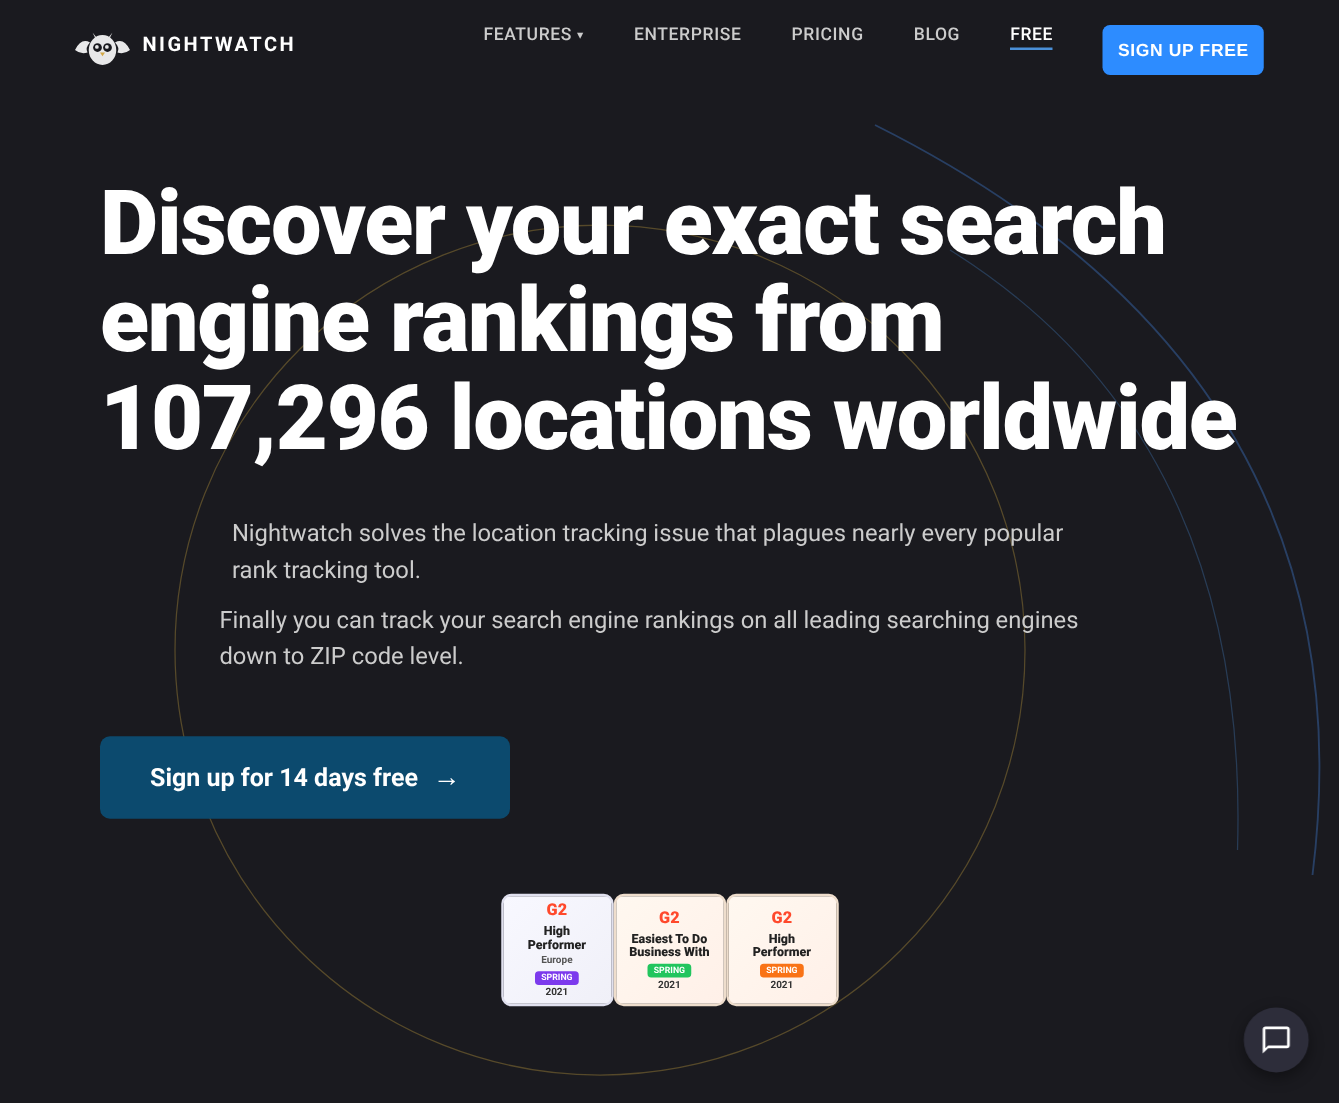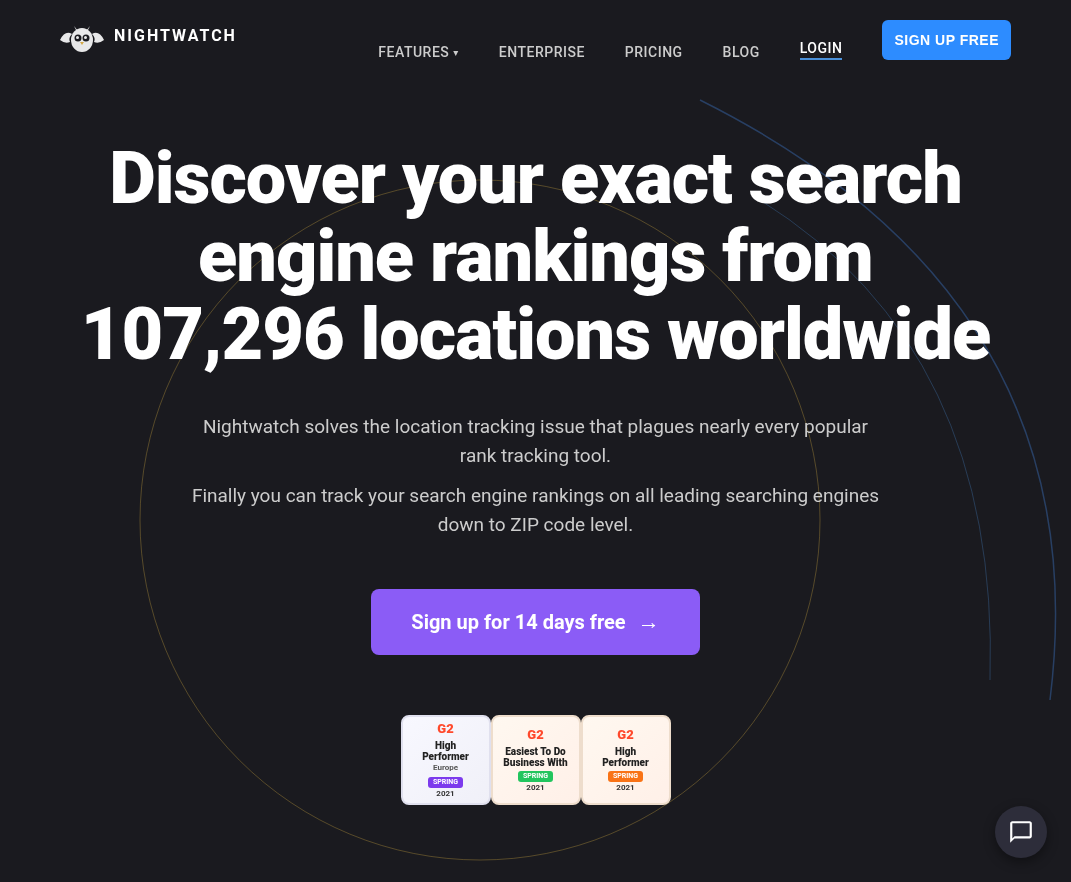--- a/index.html
+++ b/index.html
@@ -40,21 +40,21 @@
 
     .logo-text {
       font-size: 16px;
       font-weight: 700;
       letter-spacing: 2px;
       color: #fff;
     }
 
     .nav-links {
       display: flex;
-      align-items: flex-end;
+      align-items: flex-start;
       gap: 40px;
     }
 
     .nav-link {
       color: #ccc;
       text-decoration: none;
       font-size: 14px;
       font-weight: 500;
       letter-spacing: 0.5px;
       cursor: pointer;
@@ -81,21 +81,20 @@
       font-size: 14px;
       font-weight: 700;
       letter-spacing: 0.5px;
       cursor: pointer;
     }
 
     
     .hero {
       position: relative;
       z-index: 5;
-      text-align: center;
       padding: 60px 80px 0;
     }
 
     .hero-title {
       font-size: 72px;
       font-weight: 900;
       line-height: 1.08;
       letter-spacing: -1px;
       color: #fff;
       margin-bottom: 40px;
@@ -114,21 +113,21 @@
       color: #ccc;
       line-height: 1.5;
       max-width: 720px;
       margin: 0 auto 50px;
     }
 
     .cta-btn {
       display: inline-flex;
       align-items: center;
       gap: 12px;
-      background-color: #8b5cf6;
+      background-color: #0c4a6e;
       color: #fff;
       border: none;
       border-radius: 8px;
       padding: 20px 40px;
       font-size: 20px;
       font-weight: 700;
       cursor: pointer;
       text-decoration: none;
     }
 
@@ -293,21 +292,21 @@
   </a>
 
   <div class="nav-links">
     <a class="nav-link features" href="#">
       <span>FEATURES</span>
       <span style="font-size:10px;">▾</span>
     </a>
     <a class="nav-link" href="#">ENTERPRISE</a>
     <a class="nav-link" href="#">PRICING</a>
     <a class="nav-link" href="#">BLOG</a>
-    <a class="nav-link login" href="#">LOGIN</a>
+    <a class="nav-link login" href="#">FREE</a>
     <button class="nav-btn-signup">SIGN UP FREE</button>
   </div>
 </nav>
 
 <section class="hero">
   <h1 class="hero-title">Discover your exact search engine rankings from 107,296 locations worldwide</h1>
   <p class="hero-subtitle">Nightwatch solves the location tracking issue that plagues nearly every popular rank tracking tool.</p>
   <p class="hero-subtitle2">Finally you can track your search engine rankings on all leading searching engines down to ZIP code level.</p>
   <a class="cta-btn" href="#">
     <span>Sign up for 14 days free</span>

